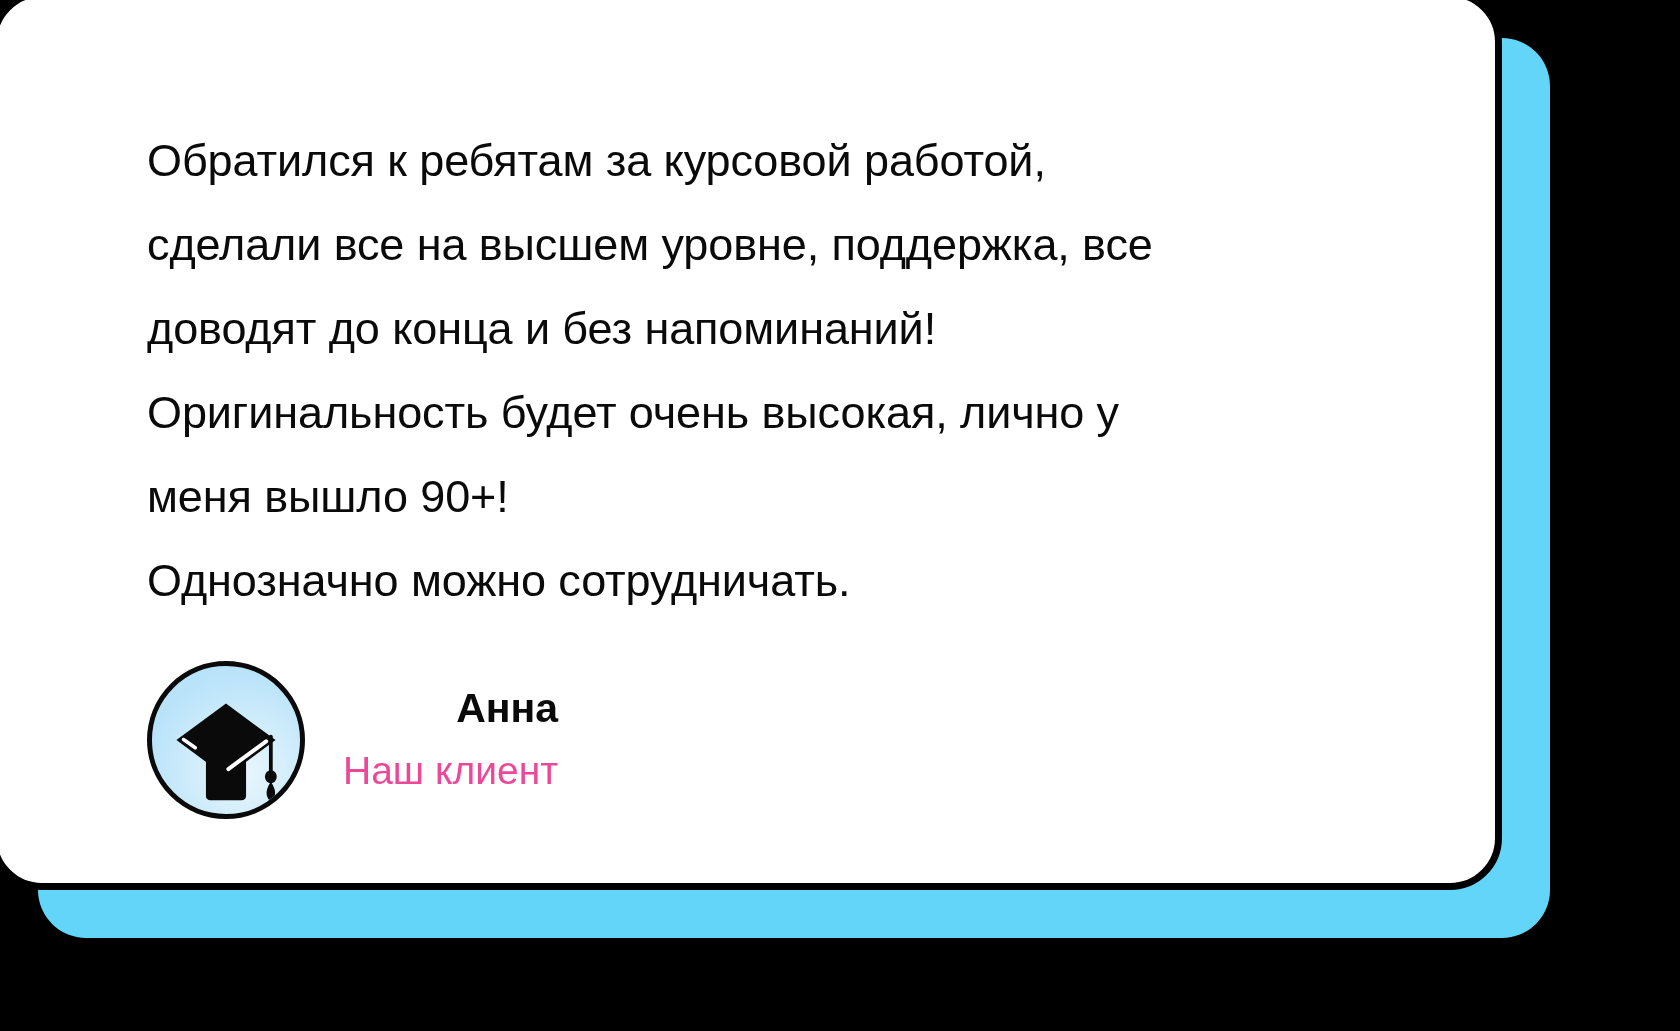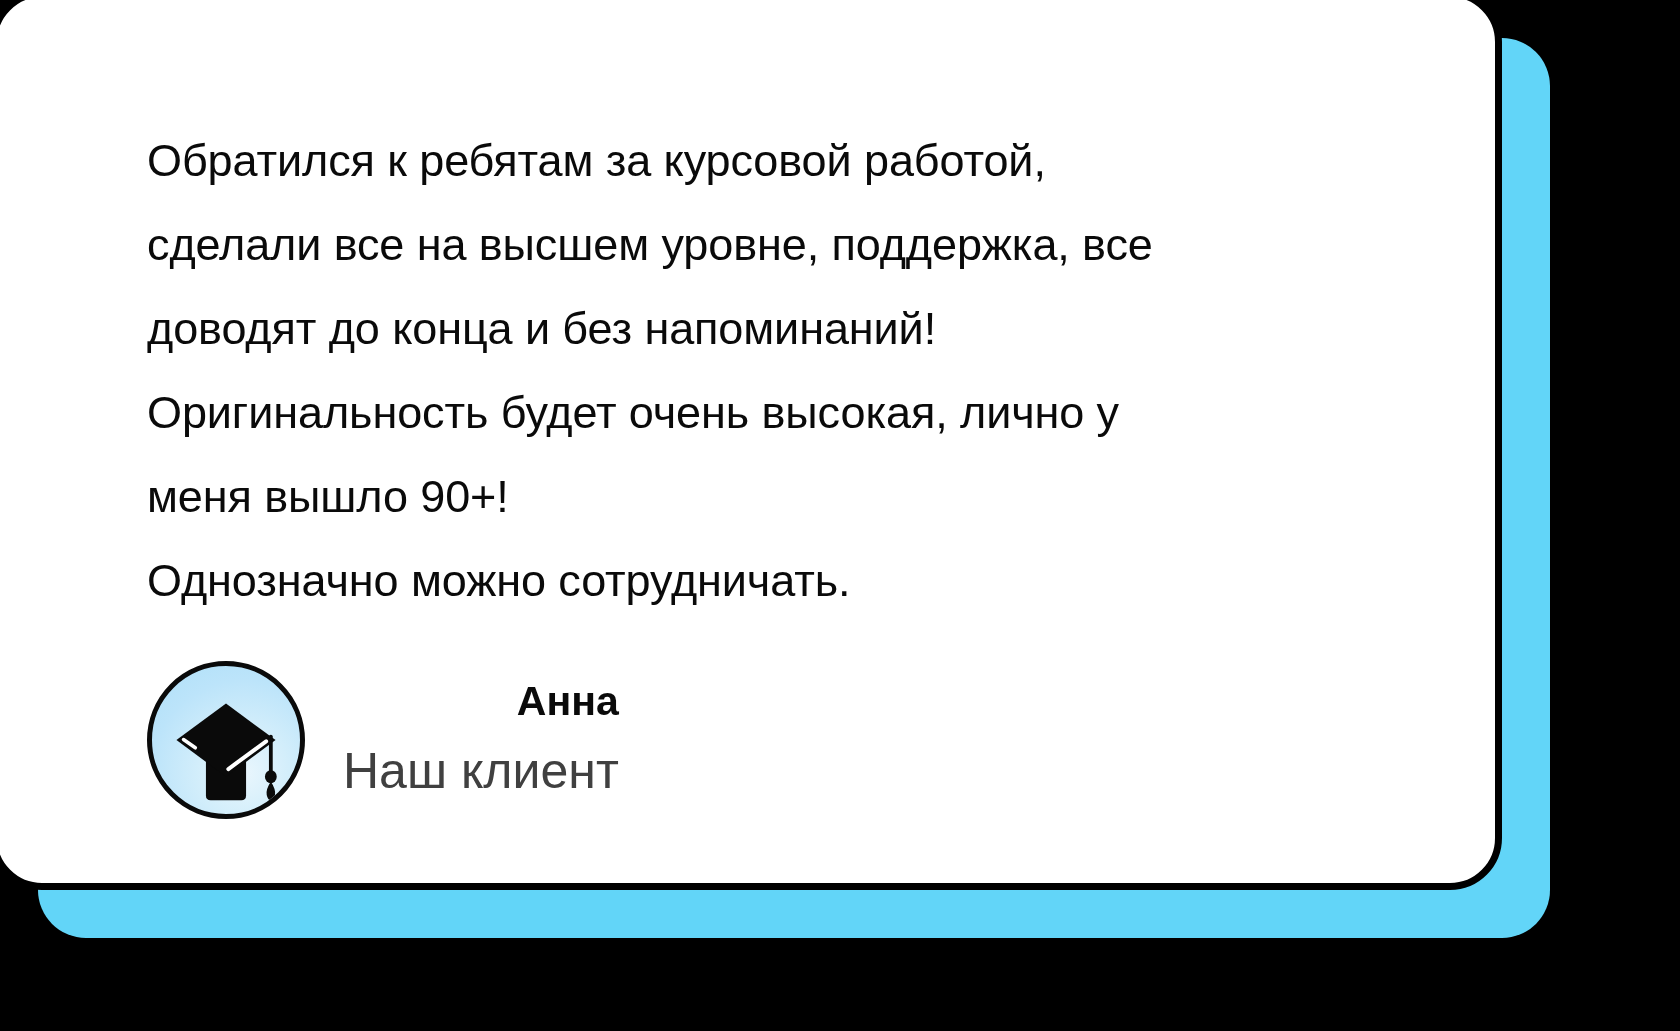--- a/index.html
+++ b/index.html
@@ -105,23 +105,23 @@
   .author-name {
     font-size: 41px;
     font-weight: 700;
     color: #0a0a0a;
     line-height: 1.18;
     letter-spacing: 0px;
     text-align: right;
   }
 
   .author-role {
-    font-size: 50px;
+    font-size: 39px;
     font-weight: 400;
-    color: #404040;
+    color: #ec4899;
     line-height: 1.25;
     margin-top: 15px;
   }
 </style>
 </head>
 <body>
 
 <div class="stage">
 
   <div class="card-shadow"></div>

